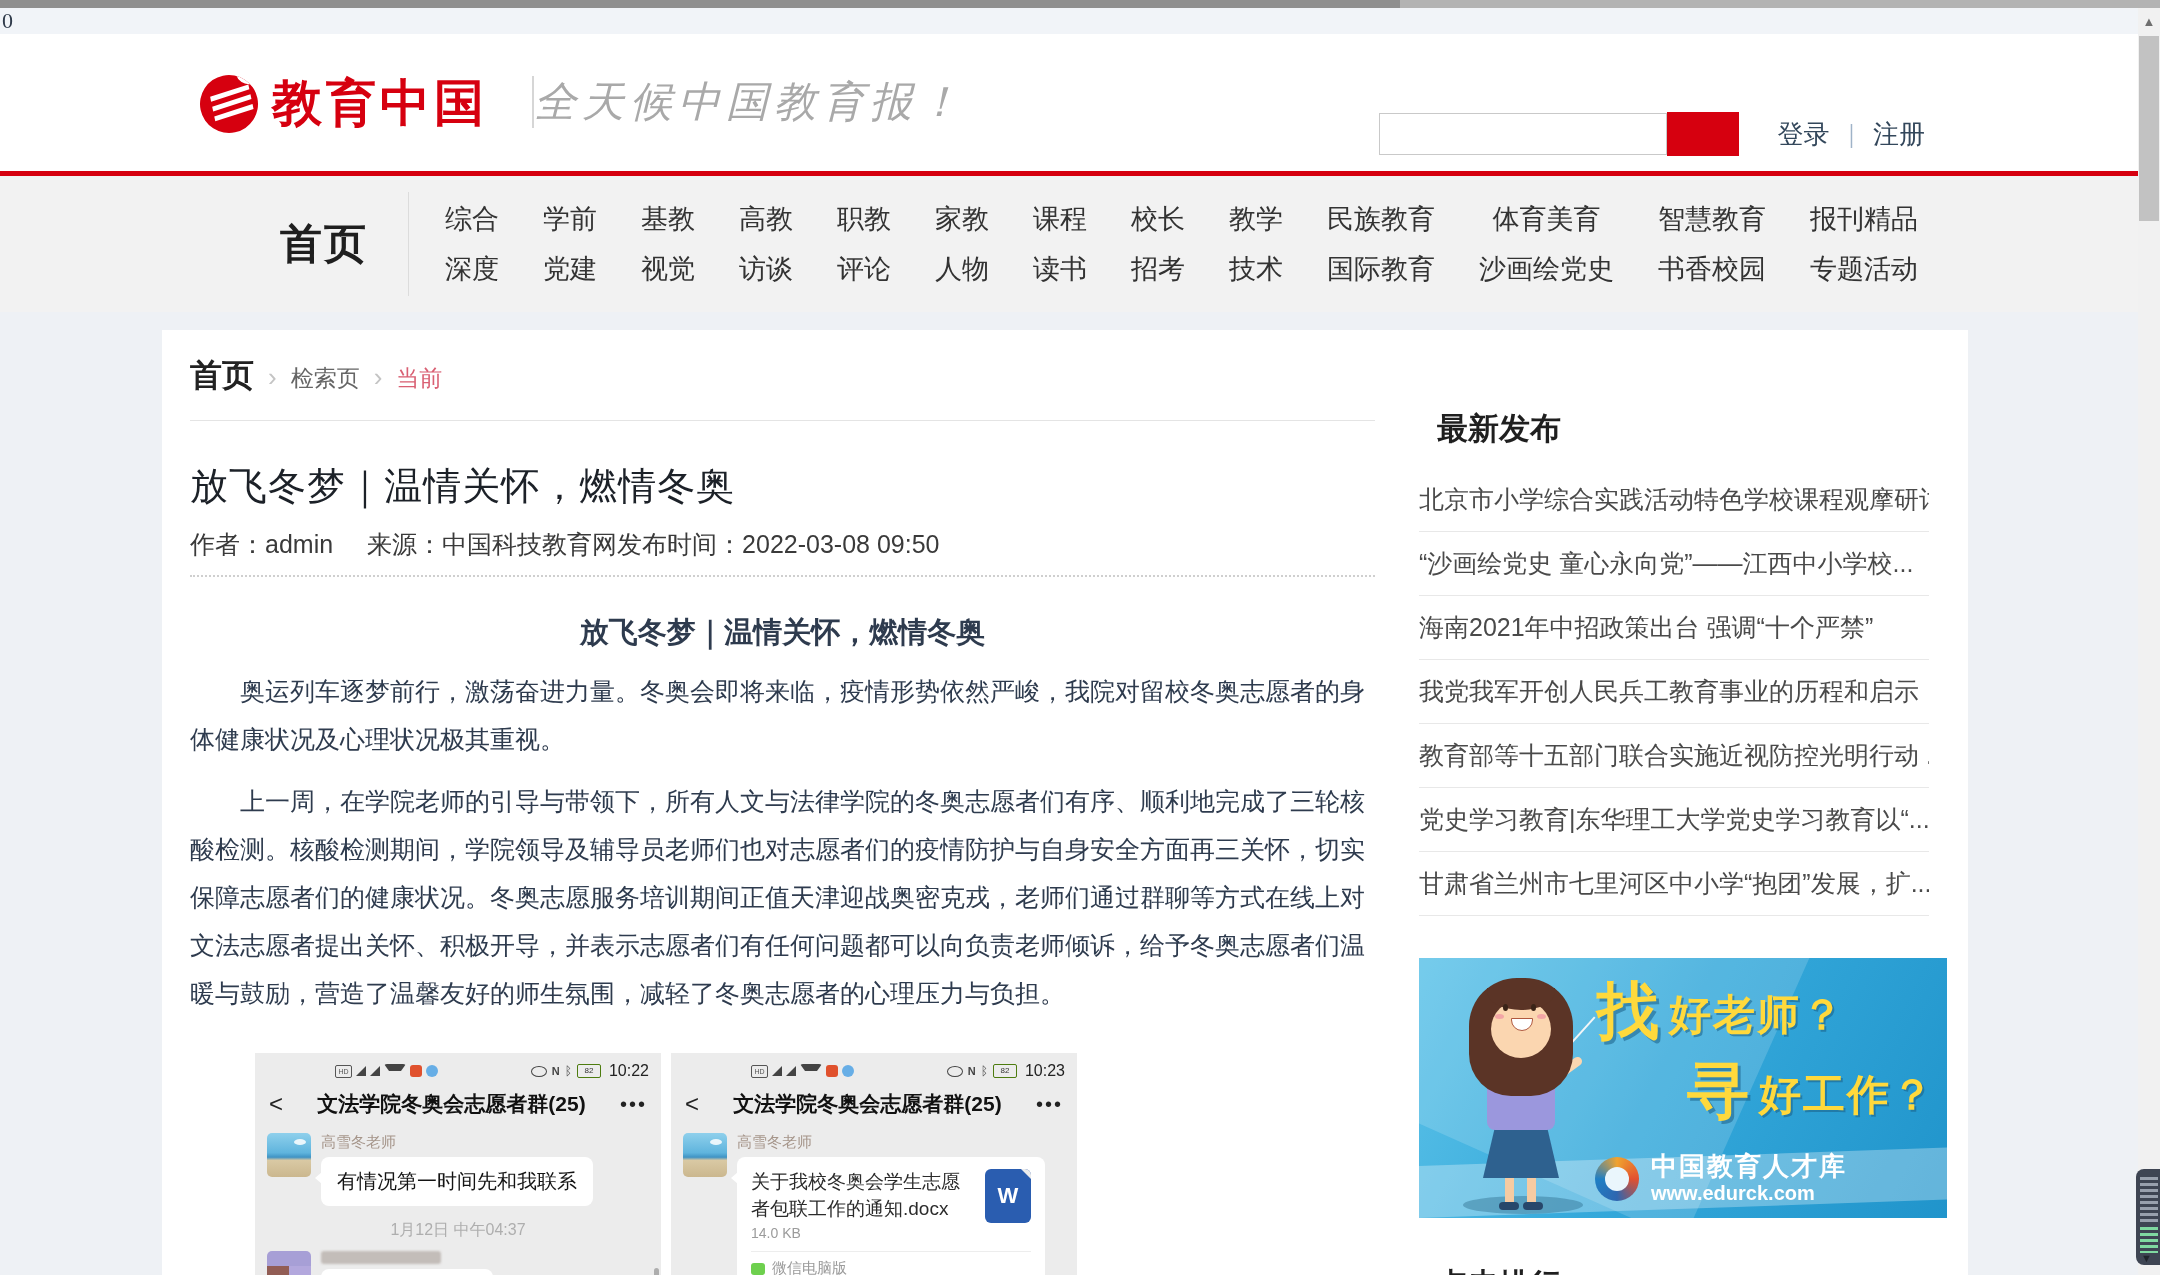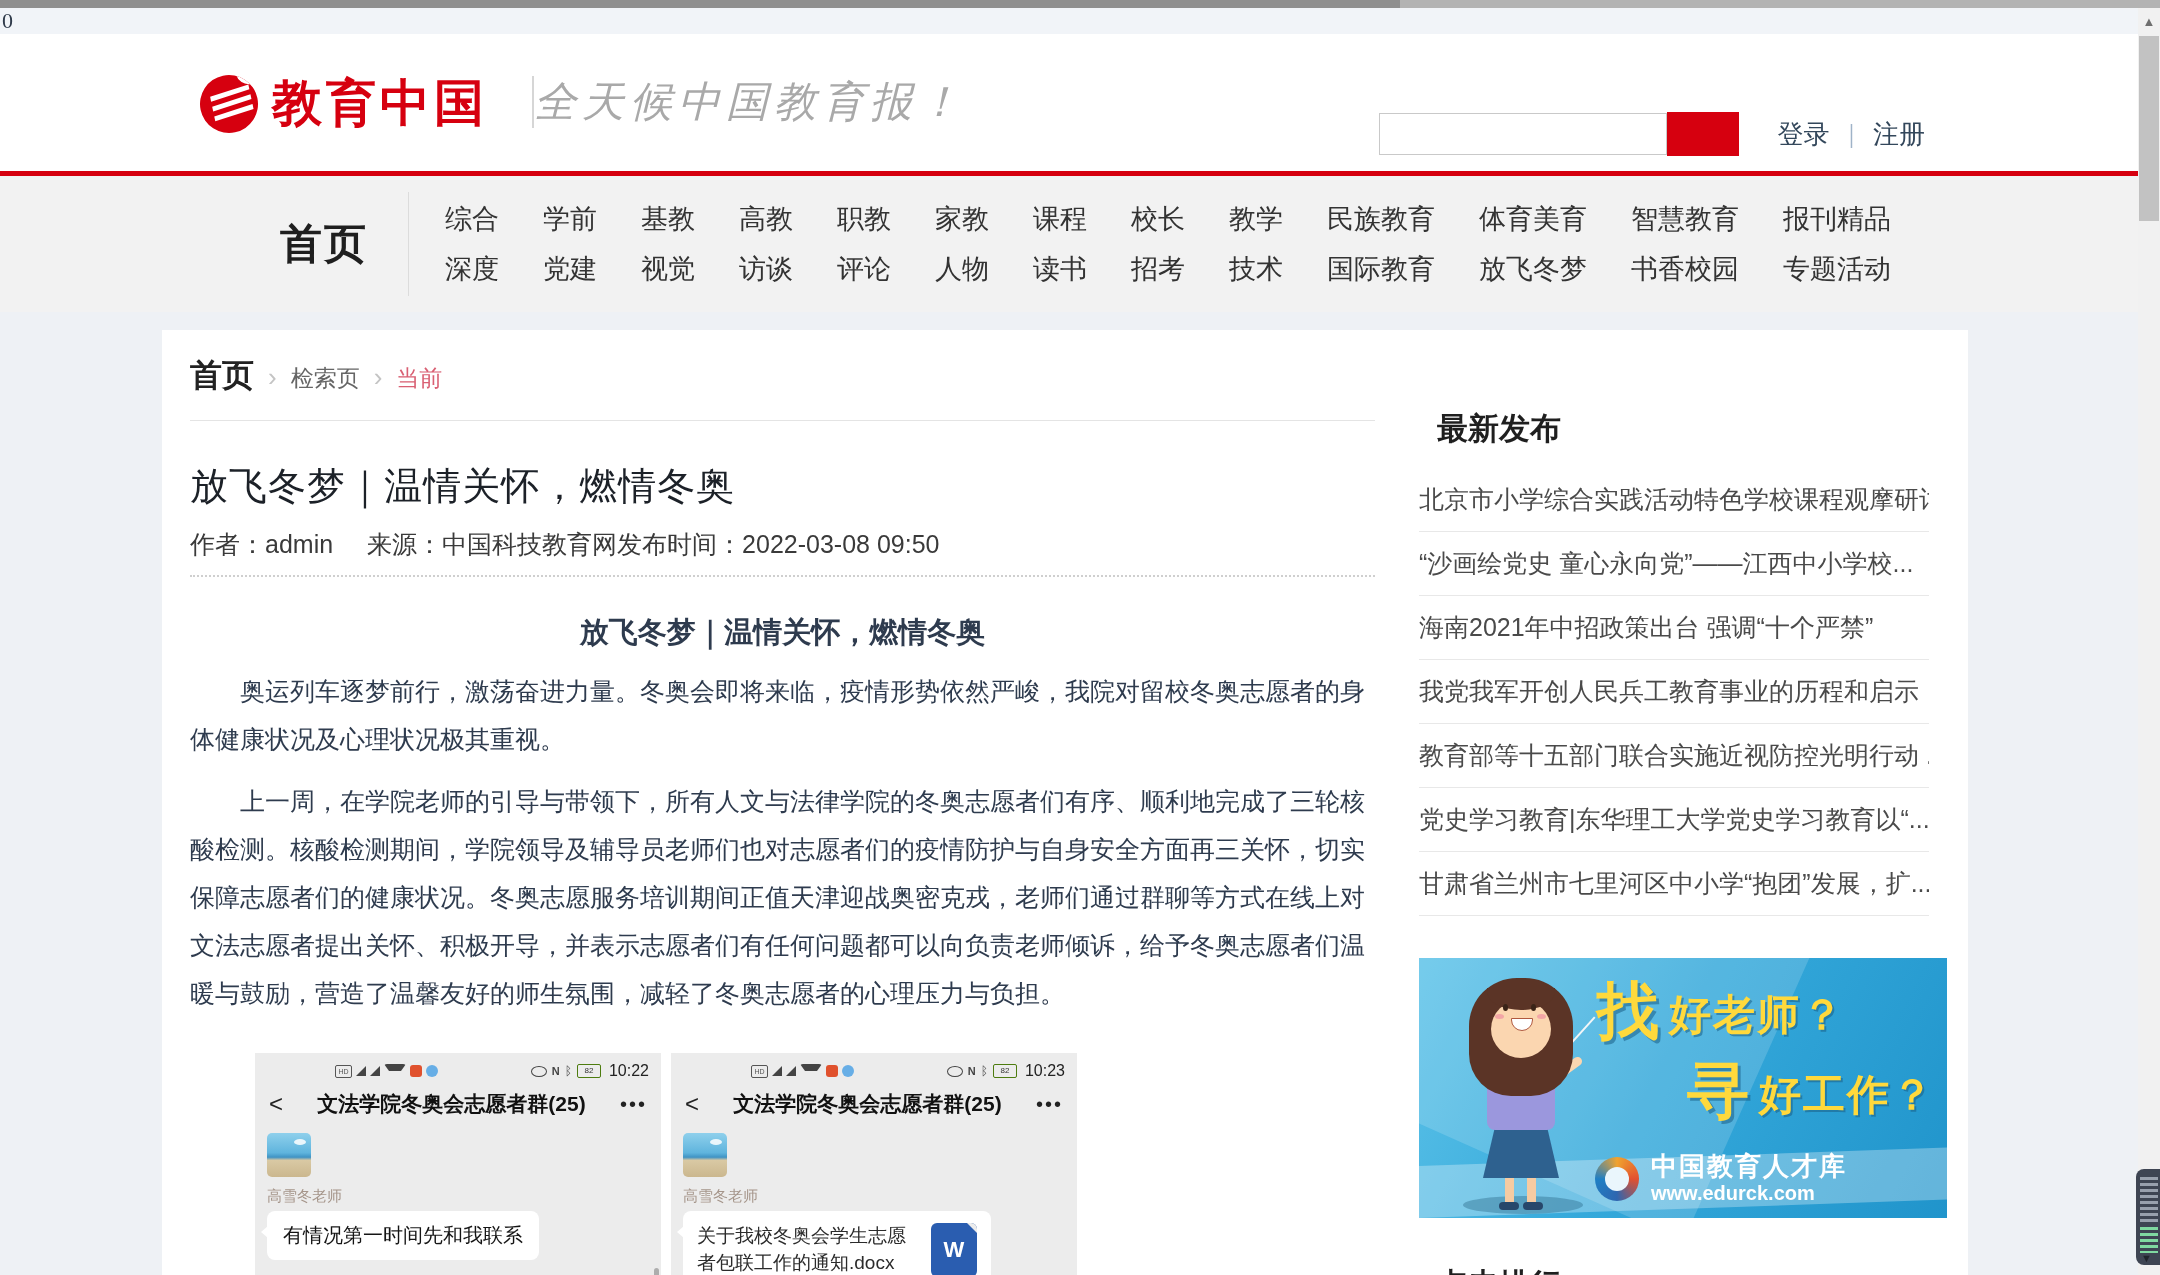--- a/index.html
+++ b/index.html
@@ -72,21 +72,21 @@
   .ic-red{width:12px;height:12px;background:#e0512d;border-radius:3px;}
   .ic-blue{width:12px;height:12px;background:#67aee6;border-radius:50%;}
   .ic-eye{width:14px;height:9px;border:1.5px solid #444;border-radius:50%;}
   .ic-n{font-size:11px;color:#444;font-weight:bold;}
   .ic-bt{font-size:12px;color:#444;}
   .ic-batt{width:22px;height:12px;border:1px solid #4d7c0f;border-radius:2px;font-size:8px;line-height:12px;text-align:center;color:#333;}
   .chat-head{height:38px;display:flex;align-items:center;padding:0 14px;}
   .chat-back{font-size:24px;color:#222;cursor:default;}
   .chat-title{flex:1;text-align:center;font-size:21px;font-weight:bold;color:#111;}
   .chat-more{font-size:20px;color:#222;letter-spacing:2px;}
-  .msg{display:flex;gap:10px;align-items:flex-start;margin:10px 12px 0 12px;flex-direction:column;}
+  .msg{display:flex;gap:10px;align-items:flex-start;margin:10px 12px 0 12px;}
   .avatar{width:44px;height:44px;border-radius:5px;flex-shrink:0;overflow:hidden;position:relative;}
   .av-beach{background:linear-gradient(180deg,#8fd0ec 0%,#5fb4dd 45%,#3f93c4 55%,#d9c9a4 62%,#cbb78e 100%);}
   .av-beach::after{content:"";position:absolute;right:5px;top:6px;width:12px;height:6px;border-radius:50%;background:rgba(255,255,255,.85);}
   .av-mosaic{display:grid;grid-template-columns:1fr 1fr;grid-template-rows:1fr 1fr 1fr;}
   .av-mosaic i:nth-child(1){background:#a79fd6;grid-column:1/3;}
   .av-mosaic i:nth-child(2){background:#925d55;}
   .av-mosaic i:nth-child(3){background:#b3a8dd;}
   .av-mosaic i:nth-child(4){background:#f6dede;}
   .av-mosaic i:nth-child(5){background:#ef8d7f;}
   .msg-body{display:flex;flex-direction:column;gap:5px;min-width:0;}
@@ -226,21 +226,21 @@
       <div class="nav-col">
           <a>教学</a>
           <a>技术</a>
         </div>
       <div class="nav-col">
           <a>民族教育</a>
           <a>国际教育</a>
         </div>
       <div class="nav-col">
           <a>体育美育</a>
-          <a>放飞冬梦</a>
+          <a>沙画绘党史</a>
         </div>
       <div class="nav-col">
           <a>智慧教育</a>
           <a>书香校园</a>
         </div>
       <div class="nav-col">
           <a>报刊精品</a>
           <a>专题活动</a>
         </div>
     </div>

